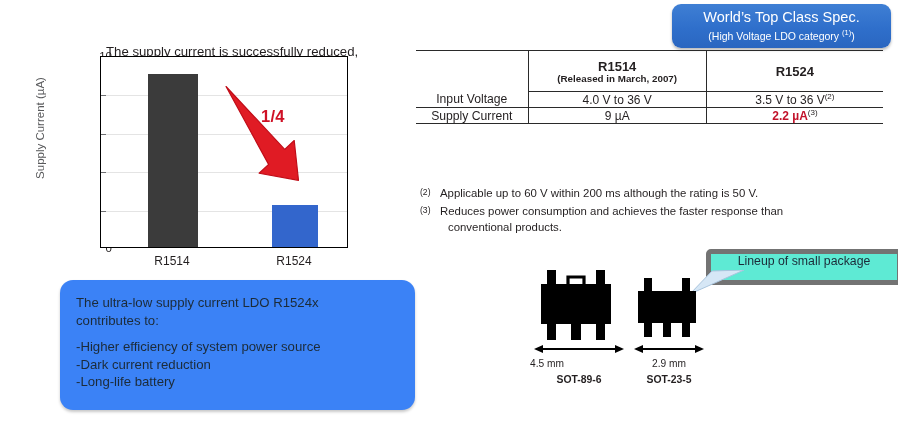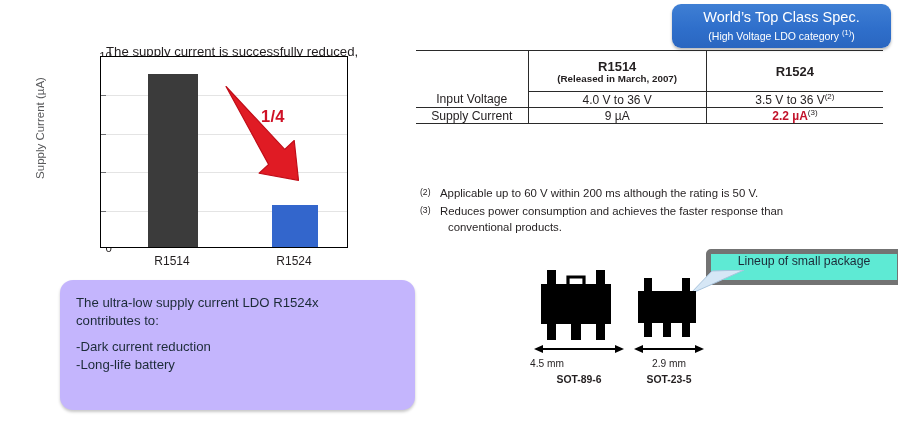--- a/index.html
+++ b/index.html
@@ -87,21 +87,21 @@
 
   
   #notes{left:420px;top:185px;width:420px;font-size:11.4px;color:#231f20;line-height:16px;}
   .note{position:relative;padding-left:20px;margin-bottom:2px;}
   .note .mk{position:absolute;left:0;top:-1px;font-size:8.6px;}
   .note .ind{display:block;padding-left:8px;}
 
   
   #info-box{
     left:60px;top:280px;width:355px;height:130px;
-    background:#c4b5fd;border-radius:13px;
+    background:#3b82f6;border-radius:13px;
     box-shadow:0 2px 3px rgba(0,0,0,.22);
     color:#1c2b38;
     font-size:13.2px;line-height:17.5px;
     padding:14px 0 0 16px;box-sizing:border-box;
   }
   #info-box .lead{margin-bottom:9px;}
   #info-box .bullets div{white-space:nowrap;}
 
   
   #lineup{
@@ -207,20 +207,21 @@
     <span class="ind">conventional products.</span>
   </div>
 </div>
 
 <div class="abs" id="info-box">
   <div class="lead">
     <div>The ultra-low supply current LDO R1524x</div>
     <div>contributes to:</div>
   </div>
   <div class="bullets">
+    <div>-Higher efficiency of system power source</div>
     <div>-Dark current reduction</div>
     <div>-Long-life battery</div>
   </div>
 </div>
 
 <div class="abs" id="lineup">
   <span>Lineup of small package</span>
 </div>
 <svg class="abs" id="lineup-tail" width="56" height="26" viewBox="0 0 56 26">
   <path d="M54,0 L22,1 L0,24 Z" fill="#d6e7f6" stroke="#a9c4dd" stroke-width="1"></path>

